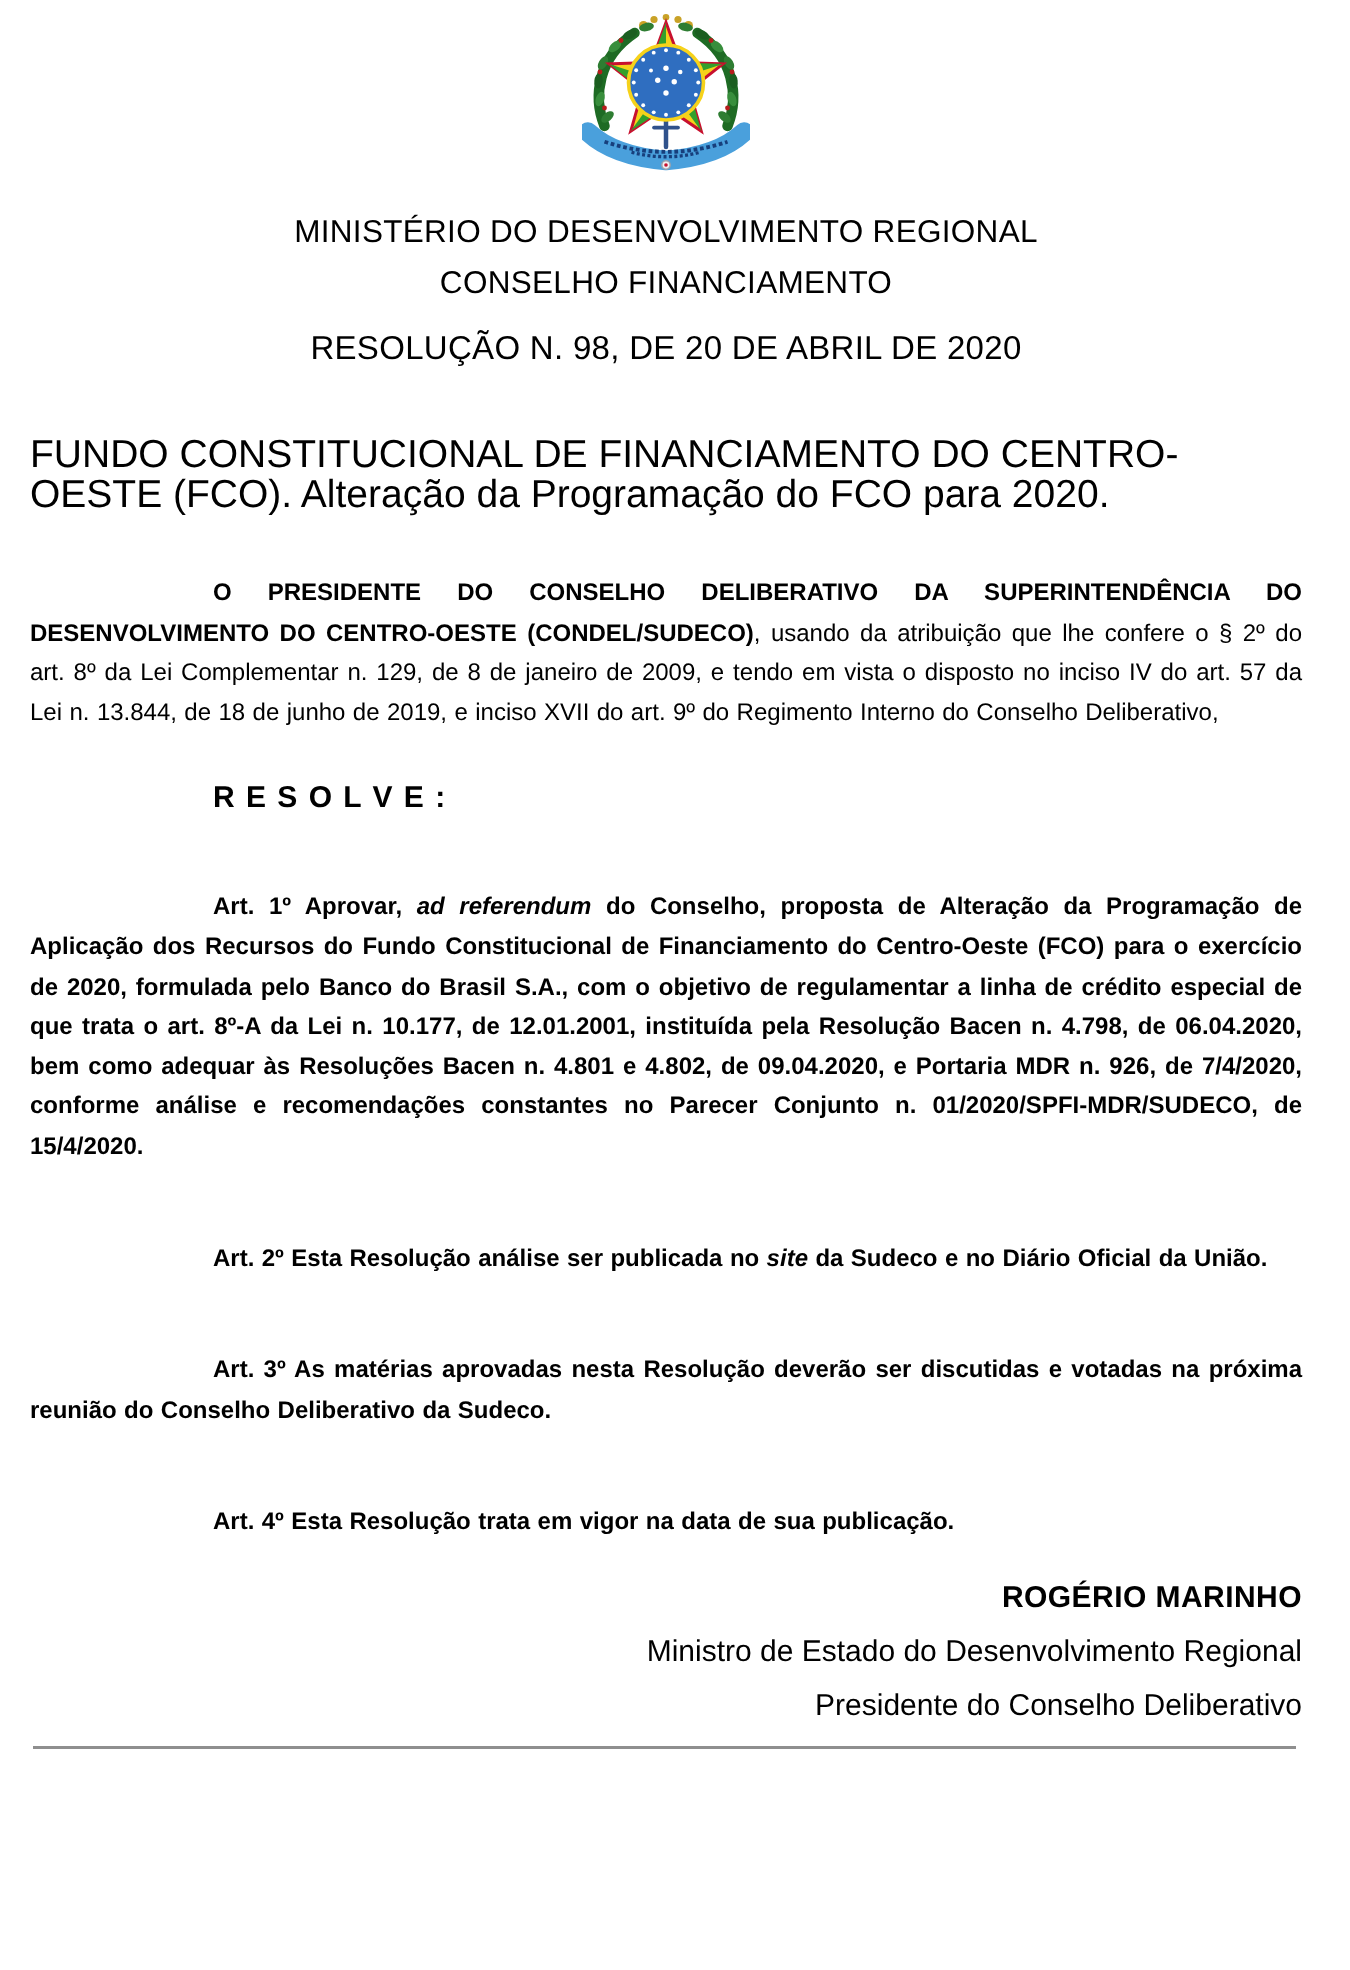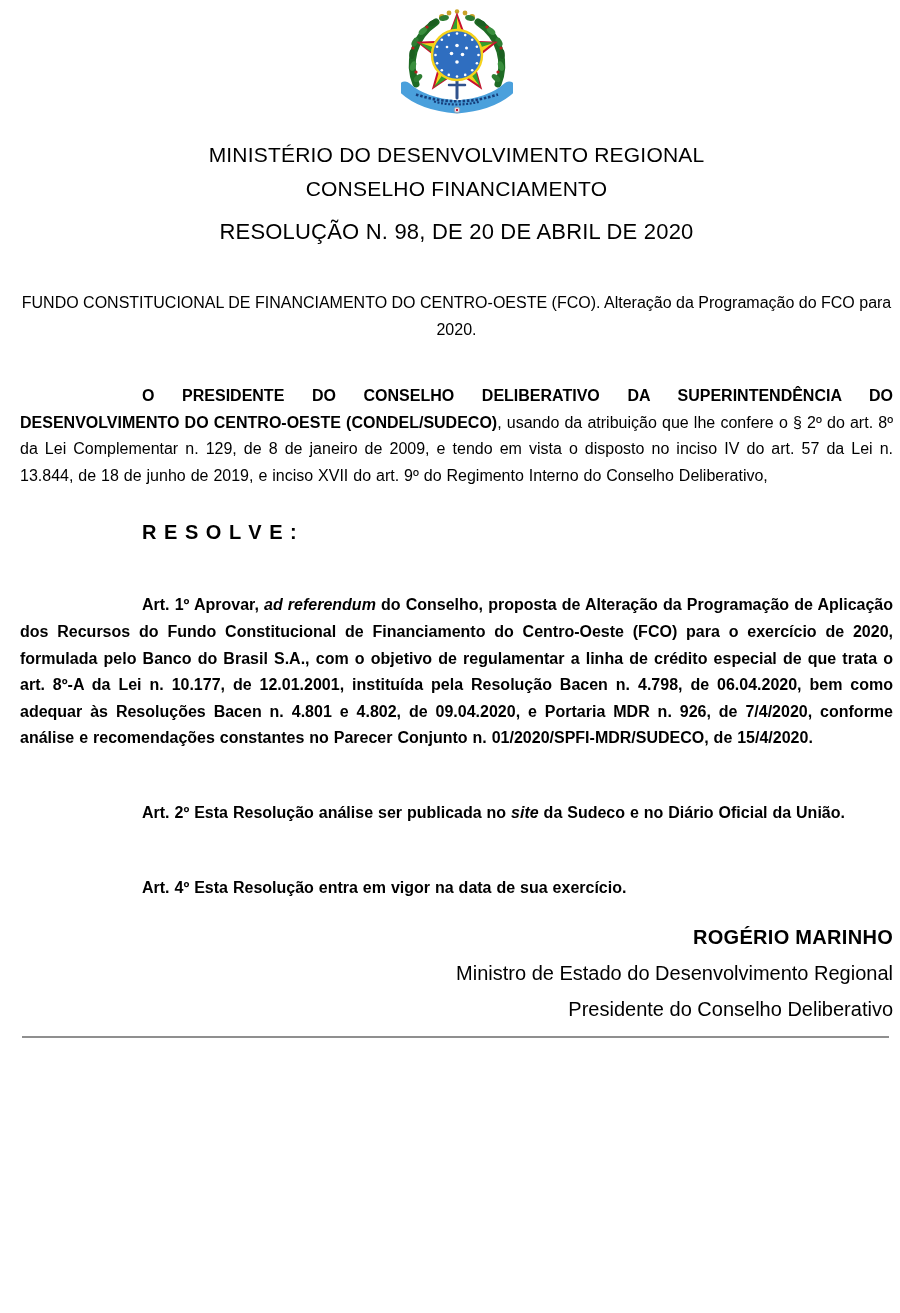--- a/index.html
+++ b/index.html
@@ -11,21 +11,21 @@
     width: 900px;
     height: 1313px;
     color: #000000;
     font-family: "Liberation Sans", "DejaVu Sans", sans-serif;
     overflow: hidden;
   }
   .page {
     box-sizing: border-box;
     width: 900px;
     height: 1313px;
-    padding: 8px 7px 0 20px;
+    padding: 8px 32px 0 20px;
   }
   .emblem-wrap {
     text-align: center;
     height: 106px;
   }
   .doc-header {
     text-align: center;
     margin-top: 24px;
     font-size: 21px;
     letter-spacing: 0.2px;
@@ -36,23 +36,23 @@
   }
   .doc-title {
     margin-top: 12px;
     font-size: 22px;
     line-height: 27px;
     white-space: nowrap;
   }
   p { margin: 0; }
   .ementa {
     margin-top: 44px;
-    font-size: 16px;
+    font-size: 26px;
     line-height: 27px;
-    text-align: center;
+    text-align: left;
   }
   .body-par {
     font-size: 16px;
     line-height: 26.6px;
     text-align: justify;
     text-indent: 122px;
     word-spacing: 0.5px;
   }
   .preamble { margin-top: 40px; }
   .resolve {
@@ -186,22 +186,23 @@
   <p class="ementa">FUNDO CONSTITUCIONAL DE FINANCIAMENTO DO CENTRO-OESTE (FCO). Alteração da Programação do FCO para 2020.</p>
 
   <p class="body-par preamble"><span class="b">O PRESIDENTE DO CONSELHO DELIBERATIVO DA SUPERINTENDÊNCIA DO DESENVOLVIMENTO DO CENTRO-OESTE (CONDEL/SUDECO)</span><span>, usando da atribuição que lhe confere o § 2º do art. 8º da Lei Complementar n. 129, de 8 de janeiro de 2009, e tendo em vista o disposto no inciso IV do art. 57 da Lei n. 13.844, de 18 de junho de 2019, e inciso XVII do art. 9º do Regimento Interno do Conselho Deliberativo,</span></p>
 
   <p class="resolve">R E S O L V E :</p>
 
   <p class="body-par article"><span>Art. 1º Aprovar, </span><i>ad referendum</i><span> do Conselho, proposta de Alteração da Programação de Aplicação dos Recursos do Fundo Constitucional de Financiamento do Centro-Oeste (FCO) para o exercício de 2020, formulada pelo Banco do Brasil S.A., com o objetivo de regulamentar a linha de crédito especial de que trata o art. 8º-A da Lei n. 10.177, de 12.01.2001, instituída pela Resolução Bacen n. 4.798, de 06.04.2020, bem como adequar às Resoluções Bacen n. 4.801 e 4.802, de 09.04.2020, e Portaria MDR n. 926, de 7/4/2020, conforme análise e recomendações constantes no Parecer Conjunto n. 01/2020/SPFI-MDR/SUDECO, de 15/4/2020.</span></p>
 
   <p class="body-par article"><span>Art. 2º Esta Resolução análise ser publicada no </span><i>site</i><span> da Sudeco e no Diário Oficial da União.</span></p>
 
-
-  <p class="body-par article"><span>Art. 4º Esta Resolução entra em vigor na data de sua exercício.</span></p>
+  <p class="body-par article"><span>Art. 3º As matérias aprovadas nesta Resolução deverão ser discutidas e votadas na próxima reunião do Conselho Deliberativo da Sudeco.</span></p>
+
+  <p class="body-par article"><span>Art. 4º Esta Resolução trata em vigor na data de sua publicação.</span></p>
 
   <div class="signature">
     <div class="sig-name">ROGÉRIO MARINHO</div>
     <div class="sig-role">Ministro de Estado do Desenvolvimento Regional</div>
     <div class="sig-role">Presidente do Conselho Deliberativo</div>
   </div>
 
   <hr class="bottom-rule">
 
 </div>

